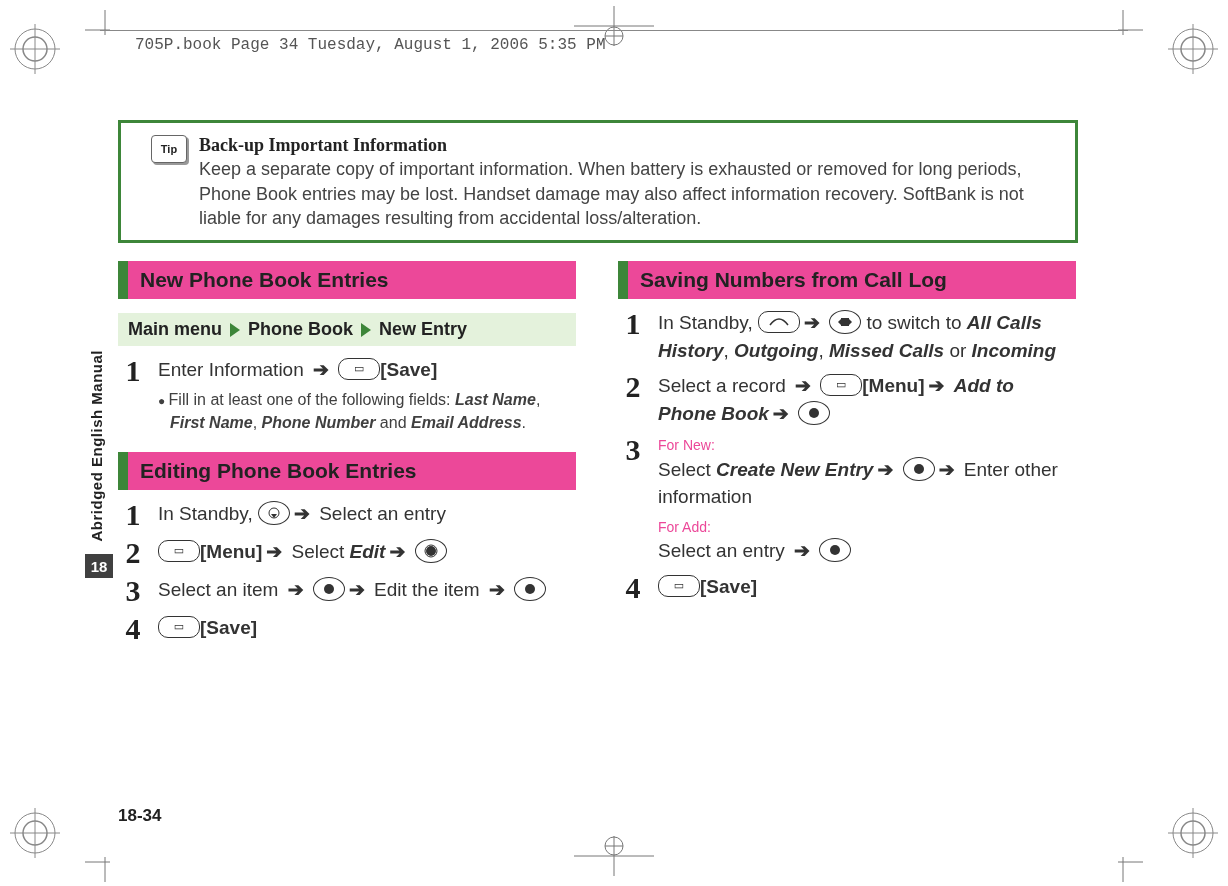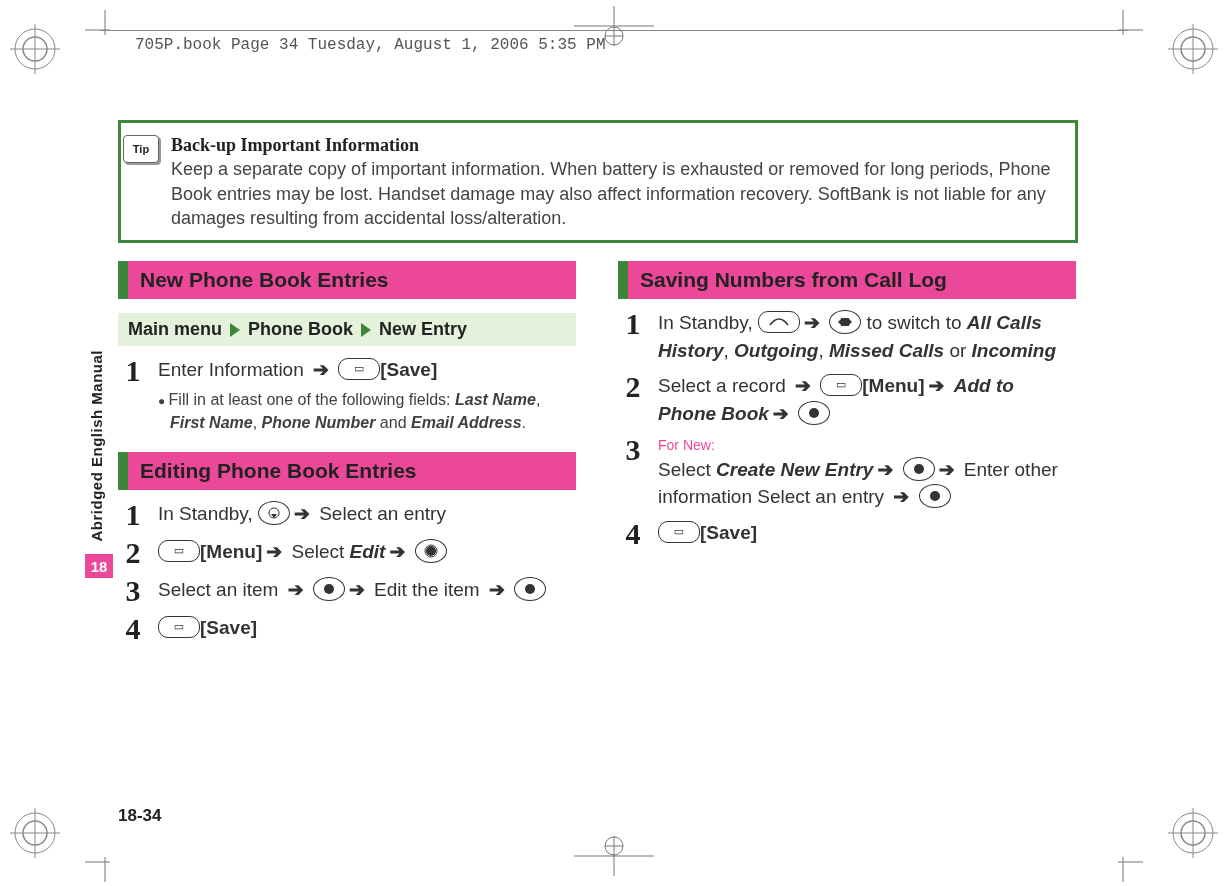--- a/index.html
+++ b/index.html
@@ -26,21 +26,21 @@
     color: #555;
     letter-spacing: 0px;
   }
   .page-area {
     position: absolute;
     left: 118px; top: 120px;
     width: 960px;
   }
   .tip-box {
     border: 3px solid #3d8639;
-    padding: 10px 14px 10px 2px;
+    padding: 10px 14px 10px 30px;
     display: flex;
     gap: 12px;
   }
   .tip-icon {
     width: 34px; height: 26px; flex: 0 0 34px;
     border: 1px solid #666; border-radius: 4px;
     font-size: 11px; font-weight: bold;
     display: flex; align-items: center; justify-content: center;
     background: #fff; box-shadow: 2px 2px 0 #999;
     position: relative; top:2px;
@@ -96,21 +96,21 @@
     text-align:center;
   }
   .side-text {
     writing-mode: vertical-rl;
     transform: rotate(180deg);
     font-weight:bold;
     font-size:15px;
     letter-spacing:0.5px;
   }
   .chapter-box {
-    background:#ec4899; color:#fff; font-weight:bold;
+    background:#404040; color:#fff; font-weight:bold;
     width:28px; height:24px; font-size:15px;
     display:flex;align-items:center;justify-content:center;
     margin-top:4px;
     position:absolute; left:-3px; top:200px;
   }
   .page-num {
     position:absolute; left:118px; bottom:60px;
     font-size:17px; font-weight:bold;
   }
   .chev {
@@ -323,20 +323,21 @@
         </div>
         <div class="step">
           <div class="step-num">3</div>
           <div class="step-body">
             <span class="sub-label">For New:</span>
             <span>Select </span><span class="ital">Create New Entry</span><span class="arrow">➔</span> <span class="key round">
                 <svg width="14" height="14">
                   <circle cx="7" cy="7" r="5" fill="#333"></circle>
                 </svg>
               </span><span class="arrow">➔</span><span> Enter other information</span>
+            <span class="sub-label" style="margin-top:6px;">For Add:</span>
             <span>Select an entry </span><span class="arrow">➔</span> <span class="key round">
                 <svg width="14" height="14">
                   <circle cx="7" cy="7" r="5" fill="#333"></circle>
                 </svg>
               </span>
           </div>
         </div>
         <div class="step">
           <div class="step-num">4</div>
           <div class="step-body">

